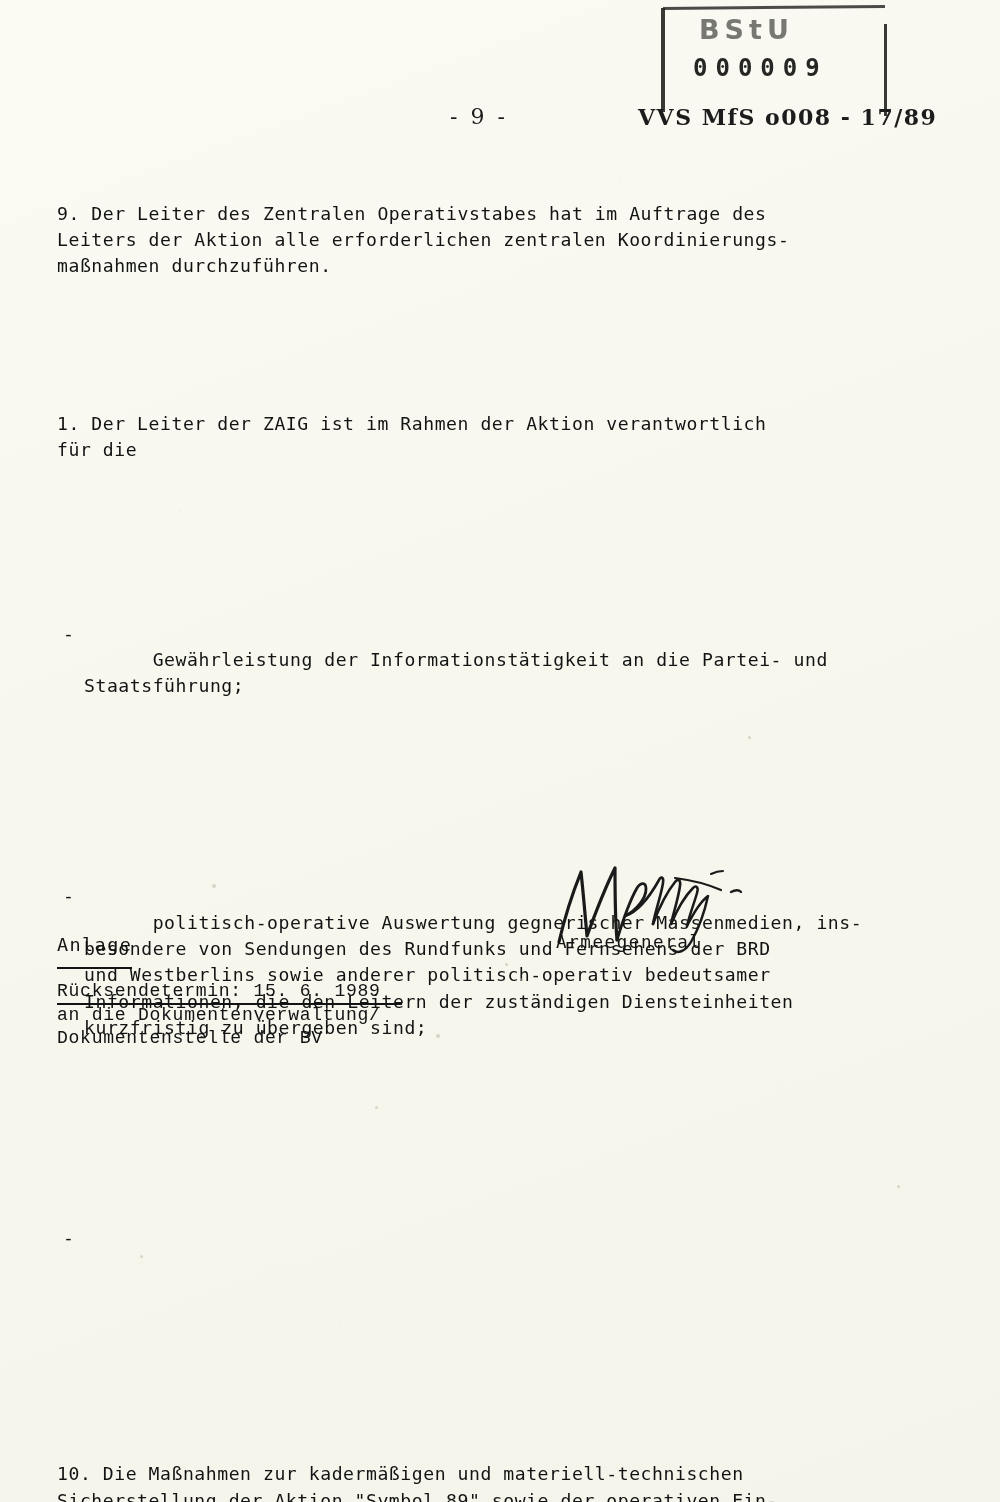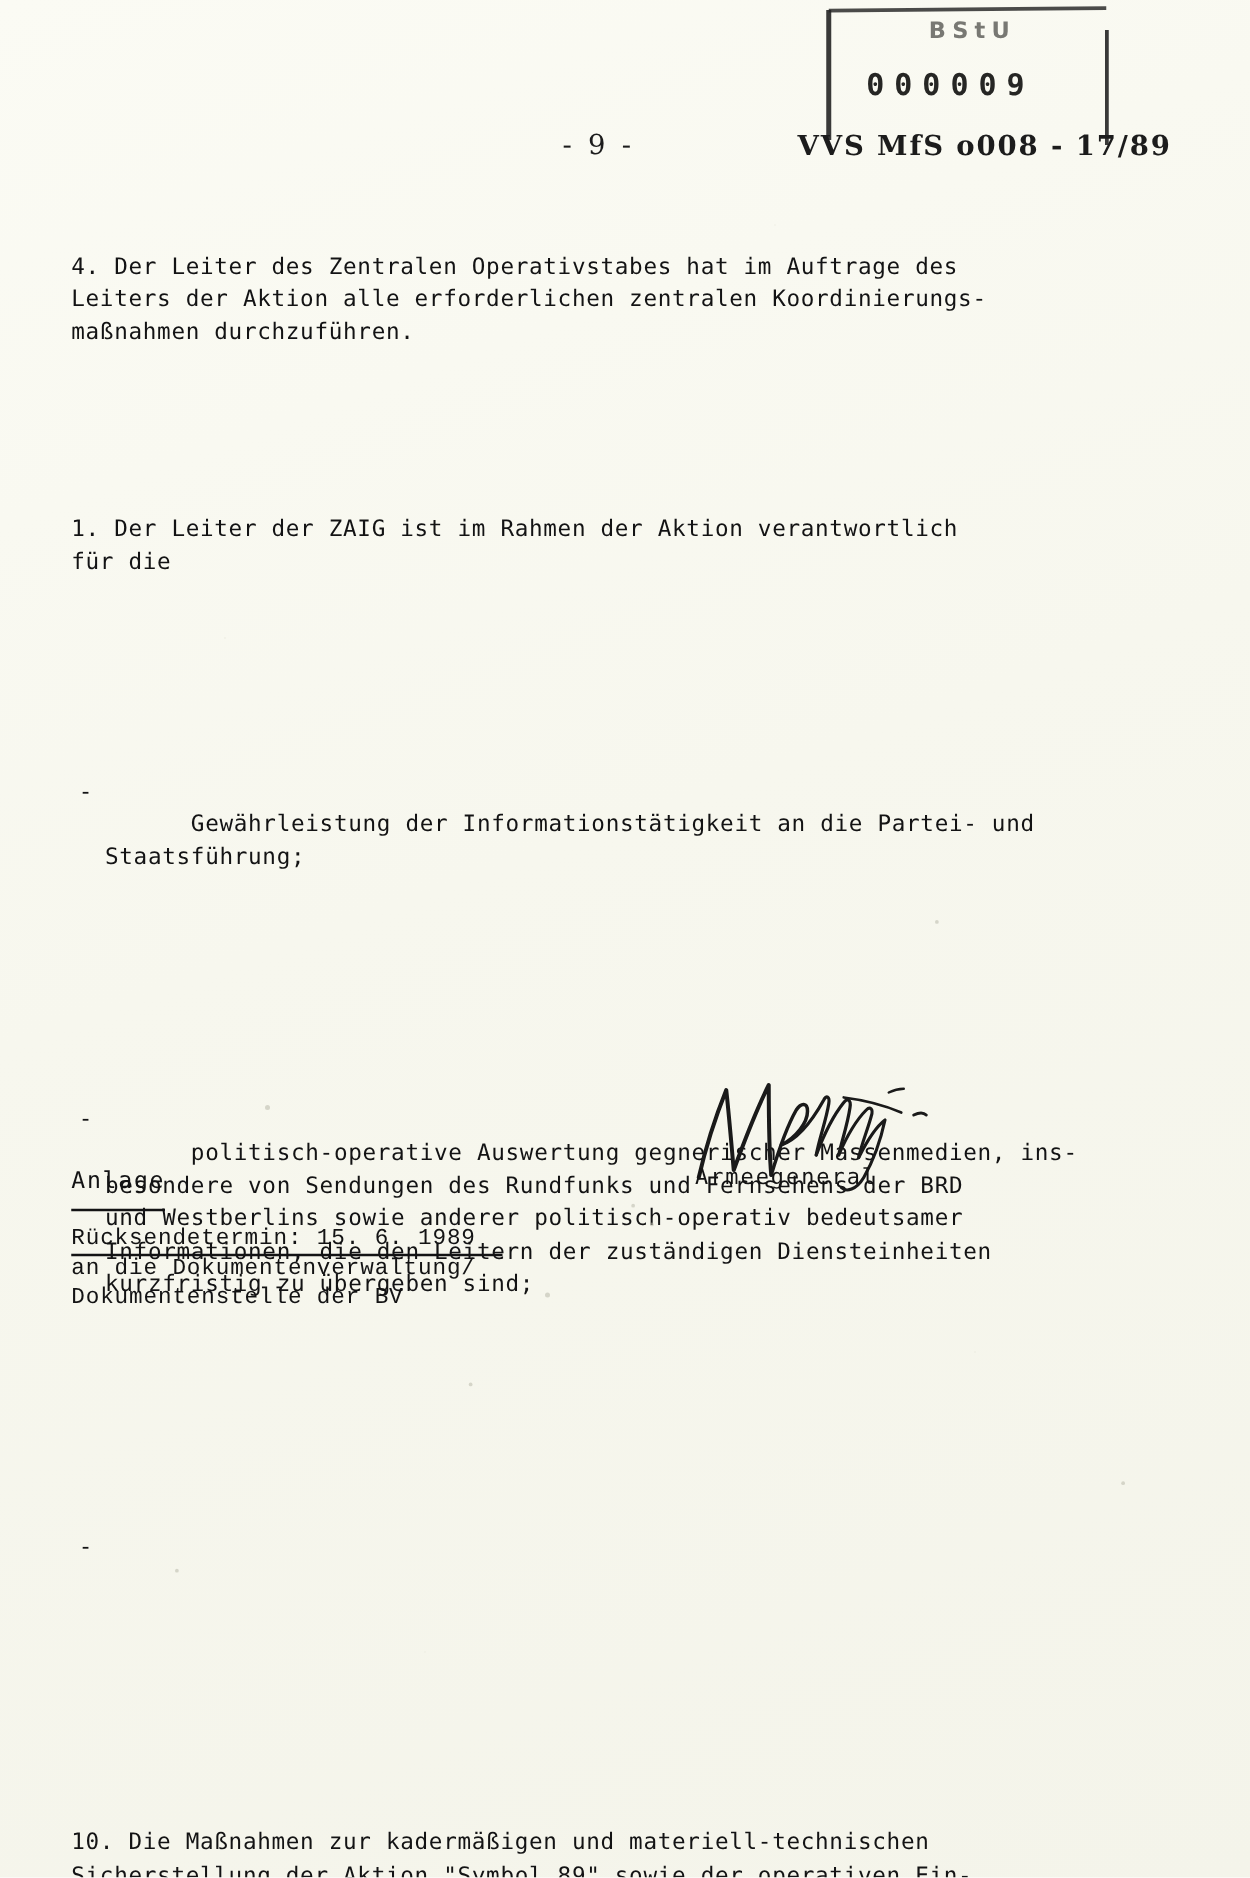--- a/index.html
+++ b/index.html
@@ -53,26 +53,25 @@
     right: 0; top: 18px;
     width: 3px; height: 92px;
     background: #242424;
     opacity: 0.9;
   }
   .stamp-title {
     position: absolute;
     left: 38px;
     top: 8px;
     font-family: "DejaVu Sans", sans-serif;
-    font-size: 18px;
+    font-size: 27px;
     font-weight: bold;
     letter-spacing: 5px;
     color: #5c5c58;
     opacity: 0.82;
-    margin-left: 44px;
   }
   .stamp-number {
     position: absolute;
     left: 32px;
     top: 48px;
     font-family: "DejaVu Sans Mono", monospace;
     font-size: 24px;
     font-weight: bold;
     letter-spacing: 8px;
     color: #262624;
@@ -197,21 +196,21 @@
     <div class="stamp-title">BStU</div>
     <div class="stamp-number">000009</div>
   </div>
 
   <div class="hdr">
     <span class="page-no">- 9 -</span>
     <span class="doc-ref">VVS MfS o008 - 17/89</span>
   </div>
 
   <div class="body-text">
-    <div class="para">4. Der Leiter des Zentralen Operativstabes hat im Auftrage des
+    <div class="para">9. Der Leiter des Zentralen Operativstabes hat im Auftrage des
 Leiters der Aktion alle erforderlichen zentralen Koordinierungs-
 maßnahmen durchzuführen.</div>
     <div class="gap"></div>
     <div class="para">1. Der Leiter der ZAIG ist im Rahmen der Aktion verantwortlich
 für die</div>
     <div class="gap"></div>
 
     <div class="bullet">
       <span class="dash">-</span><span>Gewährleistung der Informationstätigkeit an die Partei- und
 Staatsführung;</span>

